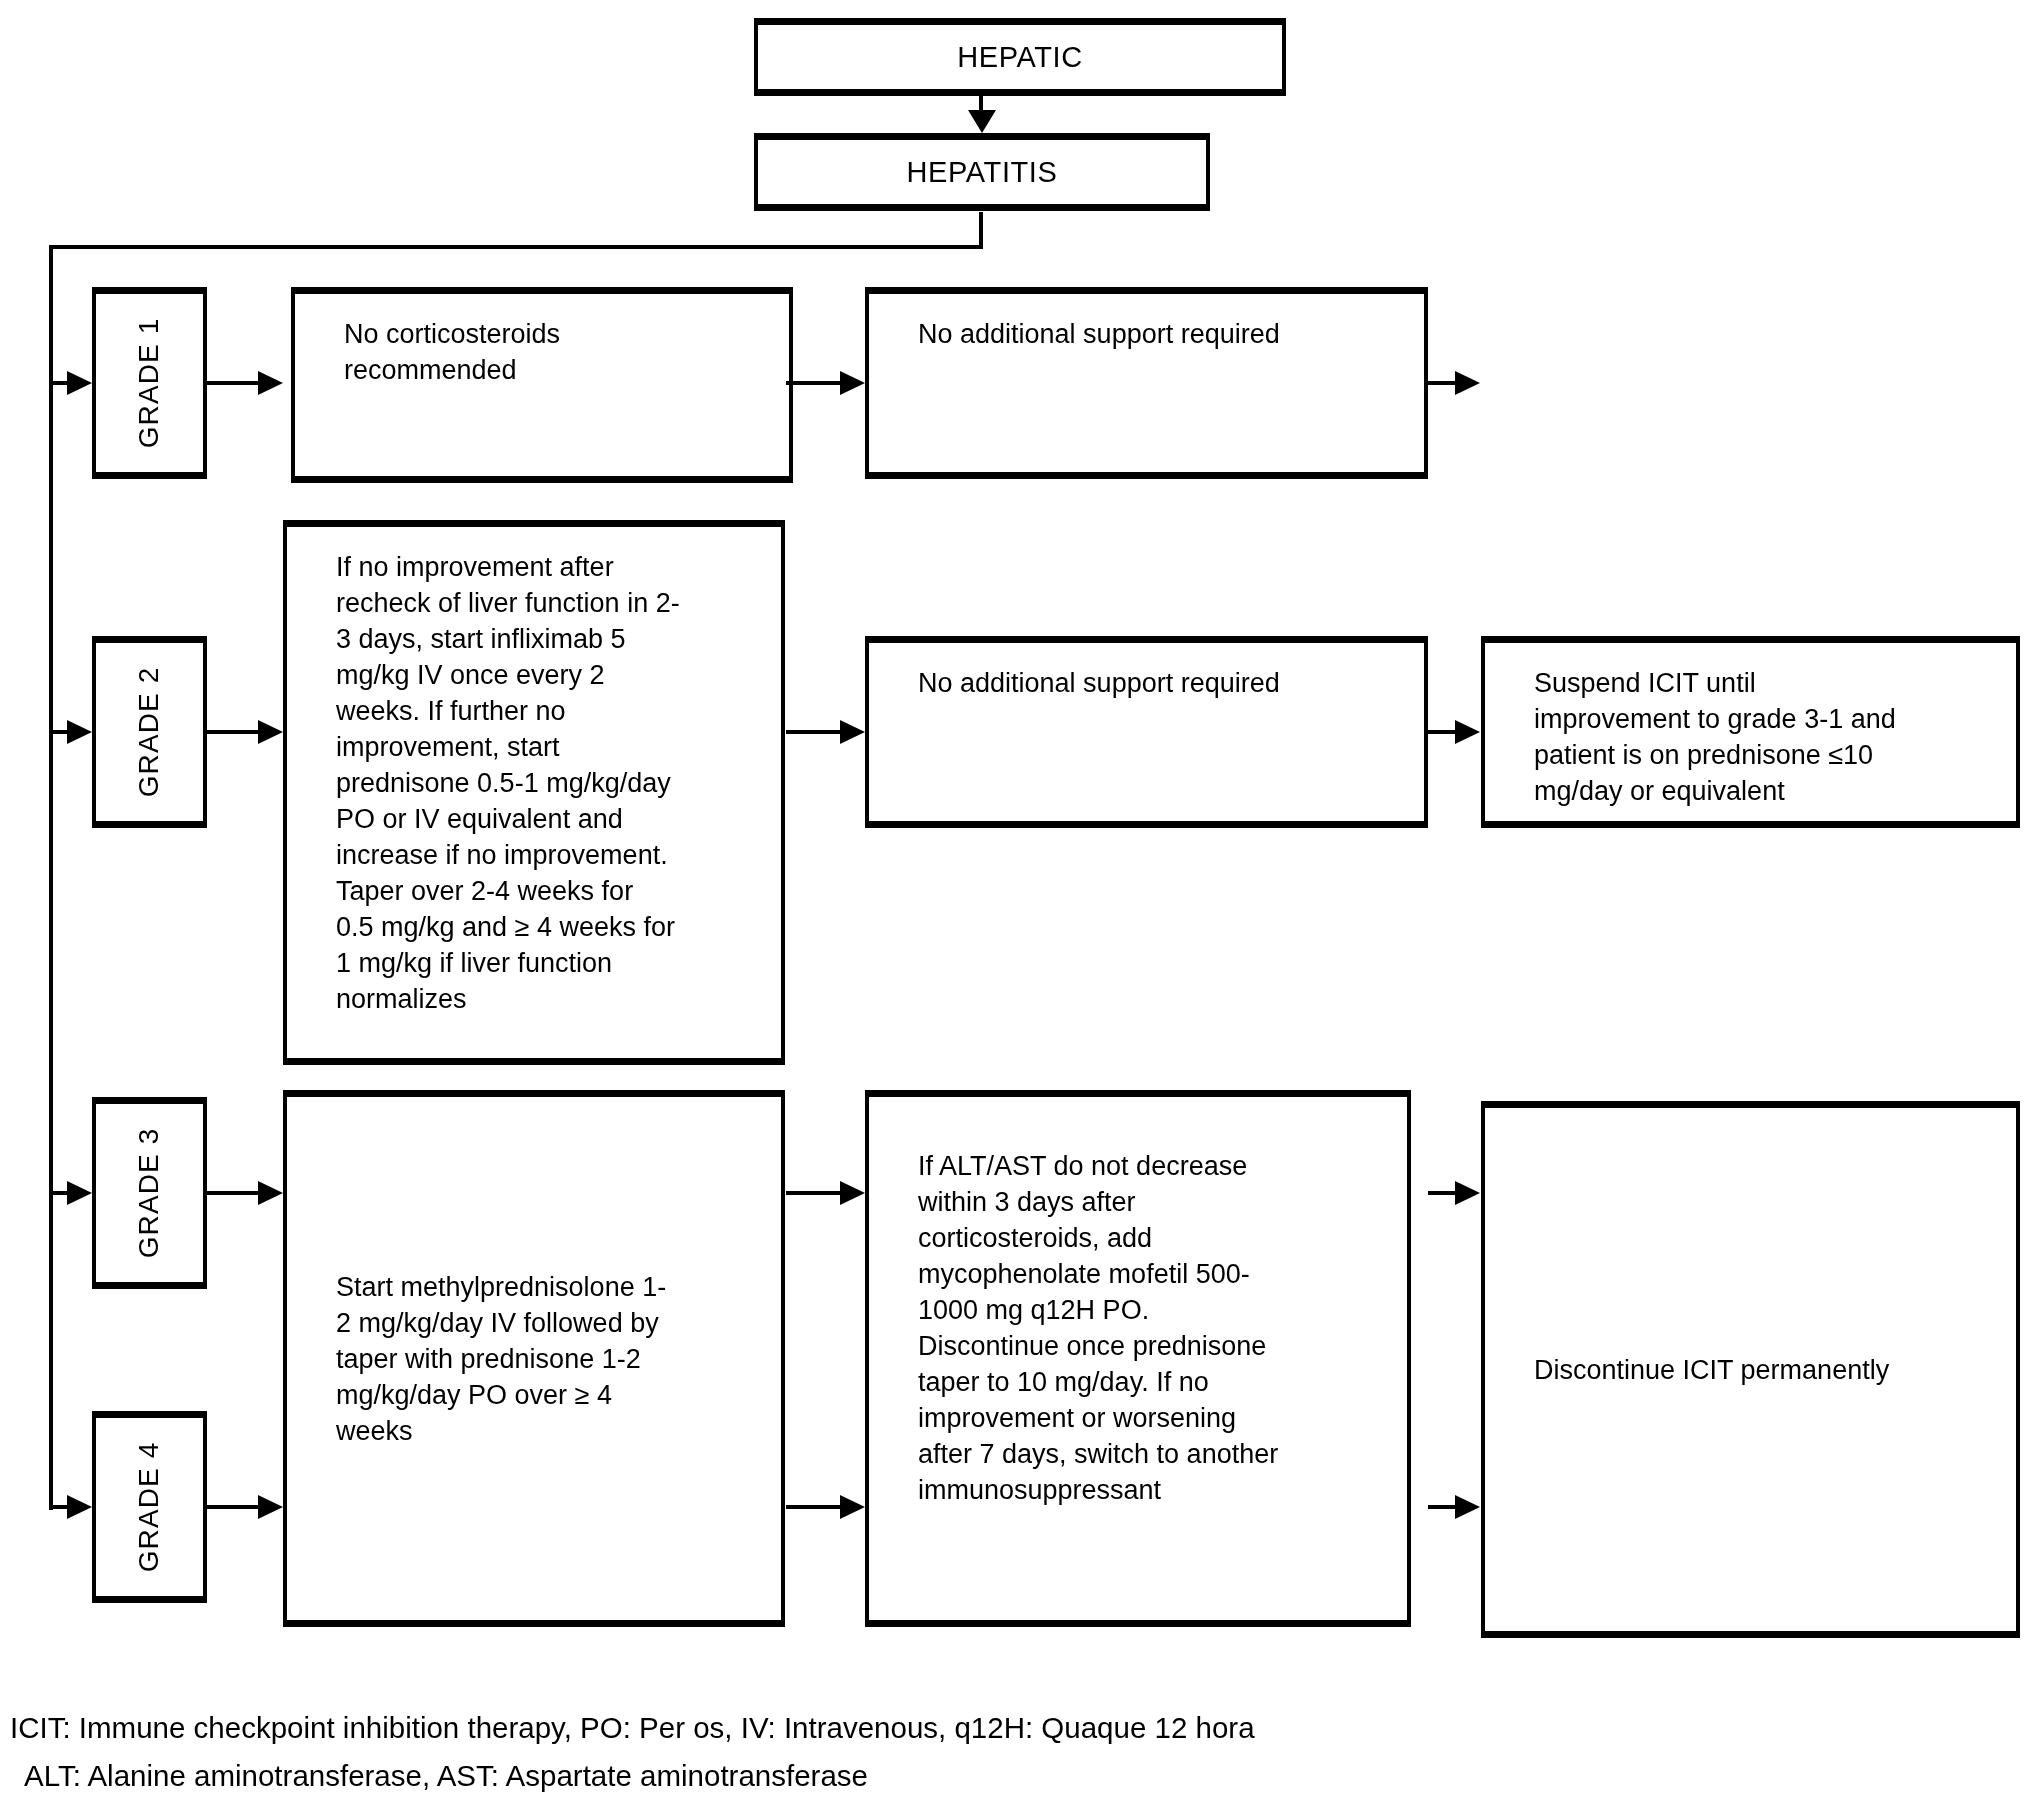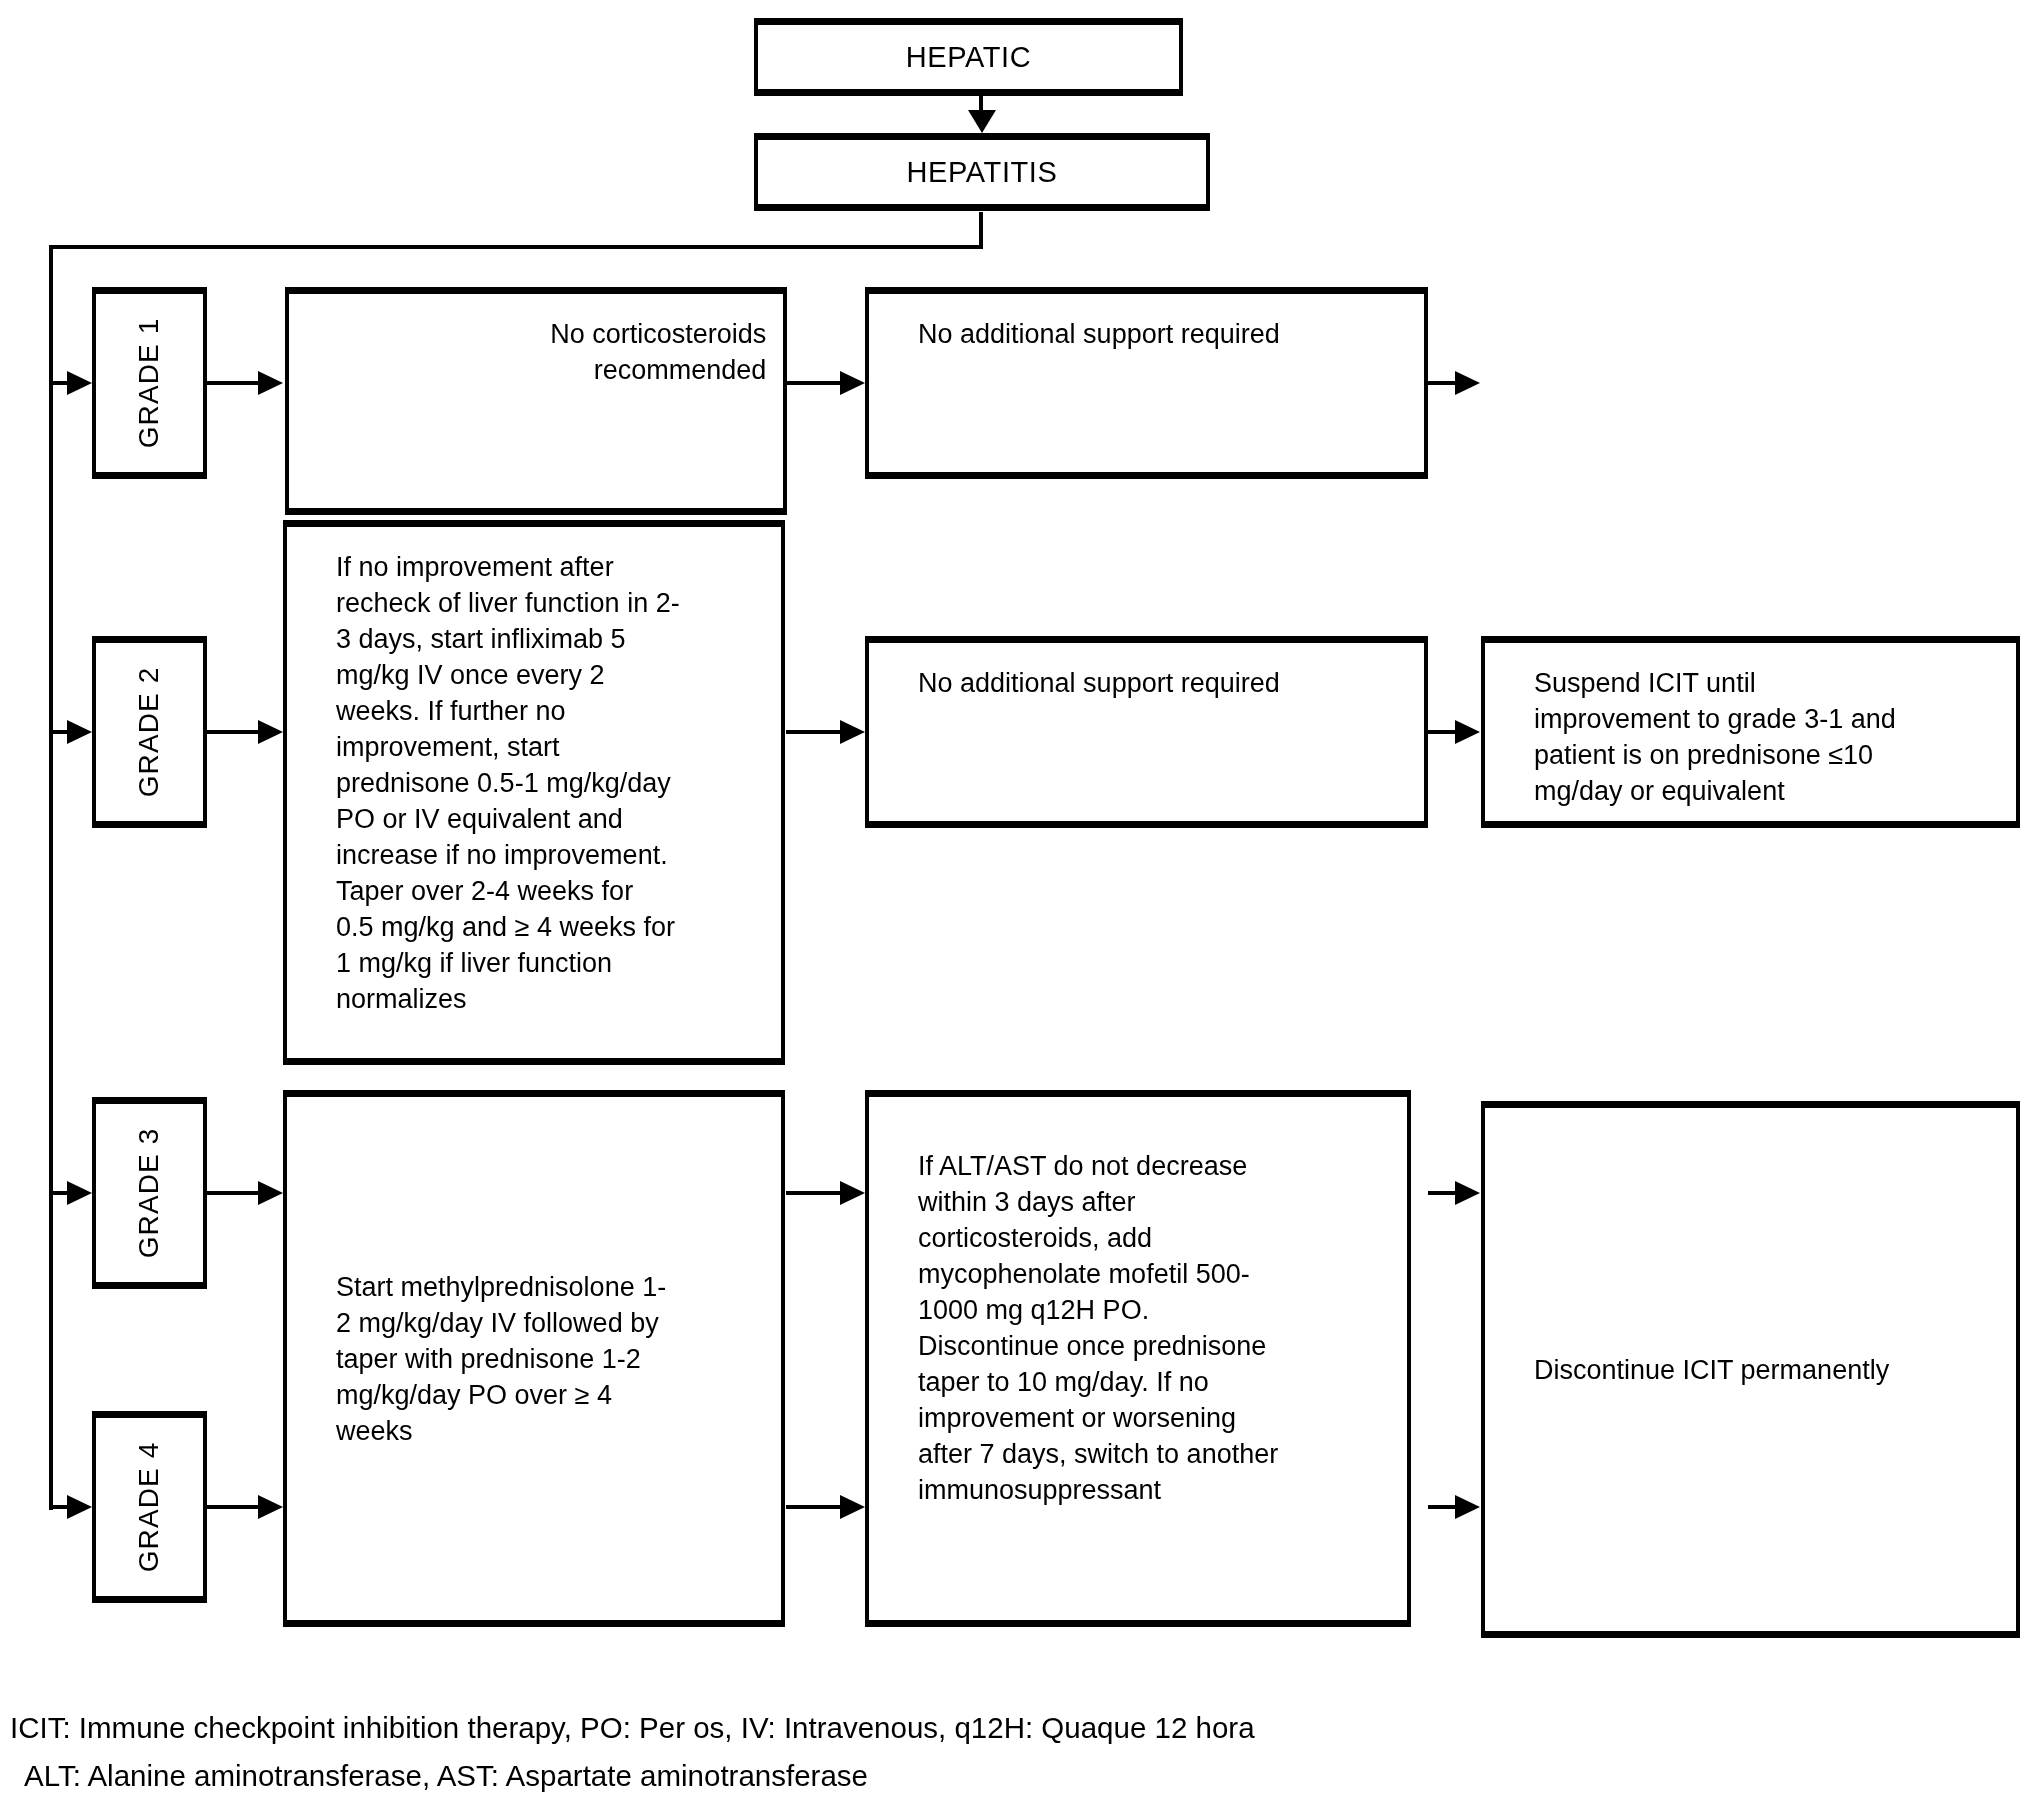--- a/index.html
+++ b/index.html
@@ -59,21 +59,21 @@
     font-size: 29.5px;
     line-height: 37px;
     white-space: pre-line;
   }
 </style>
 </head>
 <body>
 
 <div id="canvas">
 
-  <div class="box hdr txt" style="left:754px;top:18.3px;width:429px;height:78px;">HEPATIC</div>
+  <div class="box hdr txt" style="left:754px;top:18.3px;width:532px;height:78px;">HEPATIC</div>
 
   <div class="shaft" style="left:979px;top:96px;width:3.9px;height:16.7px;"></div>
   <div class="head-d" style="left:968px;top:110px;"></div>
 
   <div class="box hdr txt" style="left:754px;top:133px;width:456px;height:78px;">HEPATITIS</div>
 
   <div class="shaft" style="left:979px;top:212px;width:3.9px;height:35px;"></div>
   <div class="shaft" style="left:49px;top:245px;width:934px;height:3.9px;"></div>
   <div class="shaft" style="left:49px;top:245px;width:3.9px;height:1265px;"></div>
 
@@ -83,21 +83,21 @@
   <div class="box gradebox" style="left:92px;top:636px;width:115px;height:192px;">
     <span>GRADE 2</span>
   </div>
   <div class="box gradebox" style="left:92px;top:1097px;width:115px;height:192px;">
     <span>GRADE 3</span>
   </div>
   <div class="box gradebox" style="left:92px;top:1411px;width:115px;height:192px;">
     <span>GRADE 4</span>
   </div>
 
-  <div class="box txt pad" style="left:285px;top:287px;width:502px;height:228px;text-align:right;">No corticosteroids
+  <div class="box txt pad" style="left:291px;top:287px;width:502px;height:196px;">No corticosteroids
 recommended</div>
   <div class="box txt pad" style="left:283px;top:520px;width:502px;height:545px;">If no improvement after
 recheck of liver function in 2-
 3 days, start infliximab 5
 mg/kg IV once every 2
 weeks. If further no
 improvement, start
 prednisone 0.5-1 mg/kg/day
 PO or IV equivalent and
 increase if no improvement.

